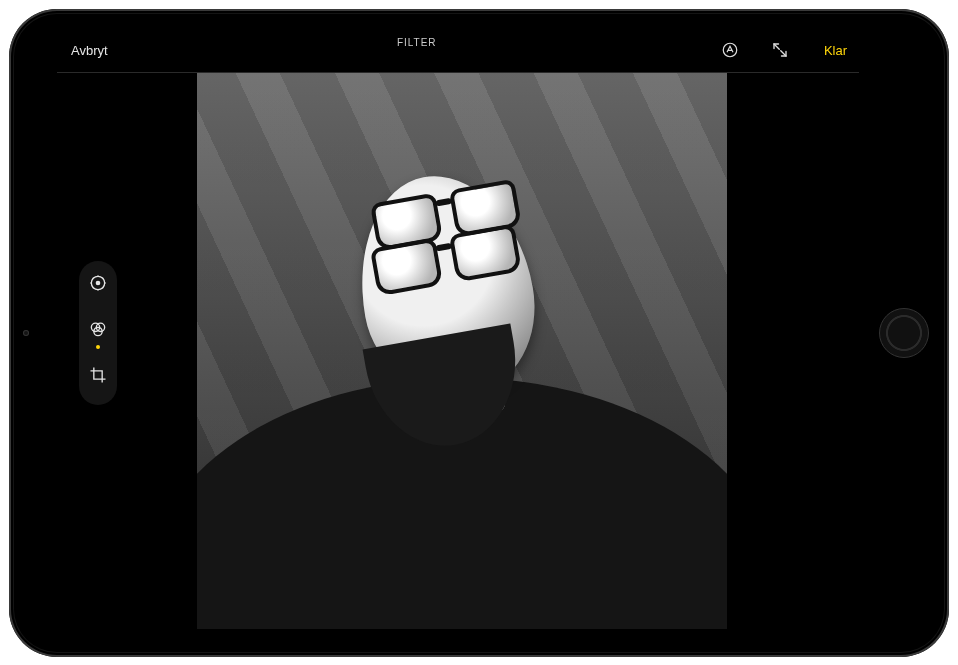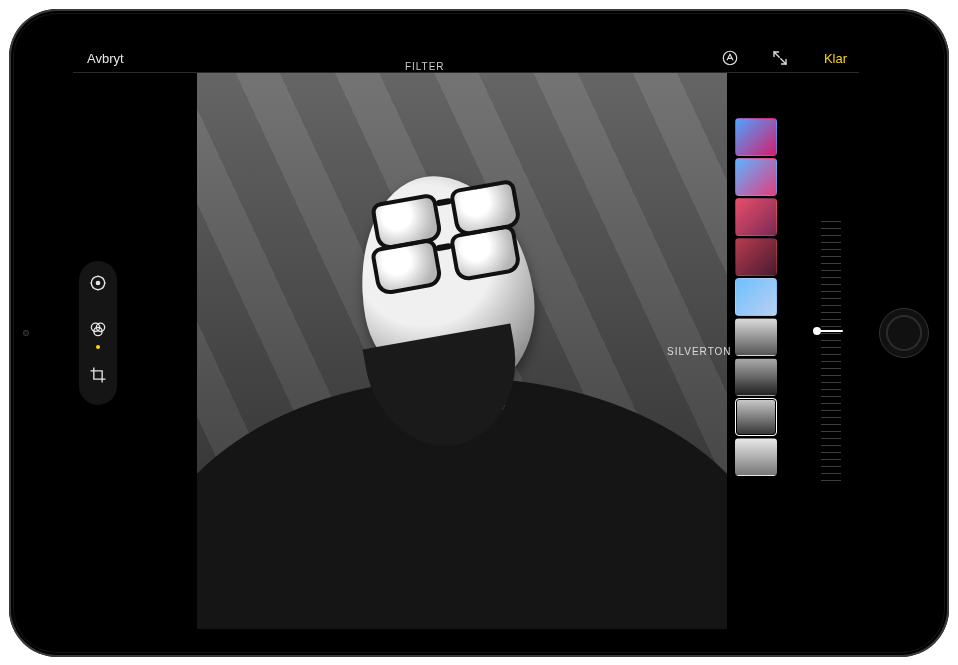--- a/index.html
+++ b/index.html
@@ -71,25 +71,25 @@
     top: 28px;
     bottom: 28px;
     background: #000;
     overflow: hidden;
   }
 
   
   .topbar {
     position: absolute;
     top: 0;
-    left: 16px;
+    left: 0;
     right: 0;
     height: 36px;
     display: flex;
-    align-items: flex-end;
+    align-items: flex-start;
     color: #fff;
     font-size: 13px;
     border-bottom: 1px solid #2a2a2a;
     box-sizing: border-box;
     padding: 0 8px;
   }
   .topbar .left {
     flex: 0 0 auto;
     color: #e6e6e6;
     cursor: pointer;
@@ -390,35 +390,15 @@
       </div>
       <div class="glasses lower">
         <div class="rim">
           <div class="lens"></div>
             <div class="lens"></div>
           <div class="bridge"></div>
         </div>
       </div>
     </div>
 
-    <div class="right-col">
-      <div class="filter-label">SILVERTON</div>
-
-      <div class="filter-strip">
-        <div class="thumb th-a"></div>
-        <div class="thumb th-b"></div>
-        <div class="thumb th-c"></div>
-        <div class="thumb th-d"></div>
-        <div class="thumb th-e"></div>
-        <div class="thumb th-f"></div>
-        <div class="thumb th-g"></div>
-        <div class="thumb th-h selected"></div>
-        <div class="thumb th-i"></div>
-      </div>
-
-      <div class="vslider">
-        <div class="ticks"></div>
-        <div class="marker" style="top: 42%;"></div>
-      </div>
-    </div>
 
   </div>
 </div>
 
 </body></html>

